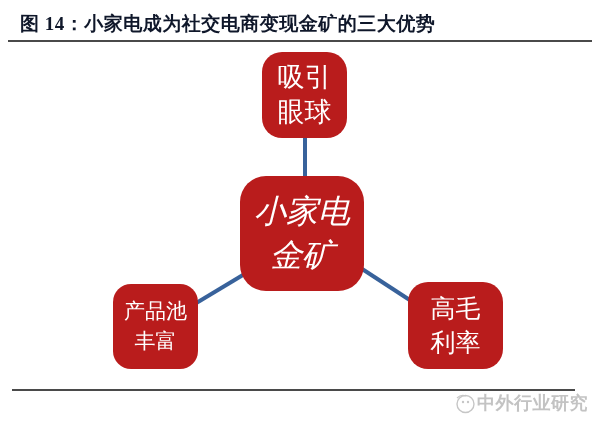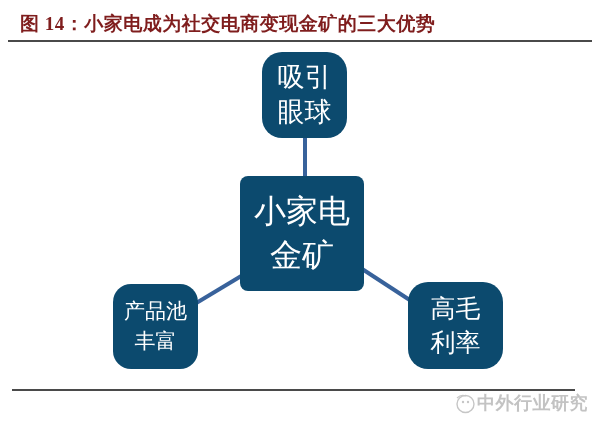--- a/index.html
+++ b/index.html
@@ -13,56 +13,56 @@
   }
 
   
   .fig-title {
     position: absolute;
     left: 20px;
     top: 11px;
     width: 560px;
     font-size: 19px;
     font-weight: 700;
-    color: #7f1d1d;
+    color: #0f172a;
     letter-spacing: 0.5px;
     white-space: nowrap;
   }
   .title-rule {
     position: absolute;
     left: 8px;
     right: 8px;
     top: 40px;
     height: 2px;
     background: #4a4a4a;
   }
 
   
   .diagram { position: absolute; left: 0; top: 0; width: 600px; height: 427px; }
   .connector-svg { position: absolute; left: 0; top: 0; }
   .connector { stroke: #38629B; stroke-width: 4; fill: none; }
 
   .node {
     position: absolute;
-    background: #0c4a6e;
+    background: #b91c1c;
     color: #ffffff;
     display: flex;
     align-items: center;
     justify-content: center;
     text-align: center;
   }
   .node .label { white-space: pre-line; }
 
   .node-top {
     left: 262px; top: 52px; width: 85px; height: 86px;
     border-radius: 20px; font-size: 27px; line-height: 1.3;
   }
   .node-center {
     left: 240px; top: 176px; width: 124px; height: 115px;
-    border-radius: 8px; font-size: 32px; line-height: 1.35;
+    border-radius: 26px; font-size: 32px; line-height: 1.35; font-style: italic;
   }
   .node-bottom-left {
     left: 113px; top: 284px; width: 85px; height: 85px;
     border-radius: 18px; font-size: 21px; line-height: 1.4;
   }
   .node-bottom-right {
     left: 408px; top: 282px; width: 95px; height: 87px;
     border-radius: 20px; font-size: 25px; line-height: 1.35;
   }
 

